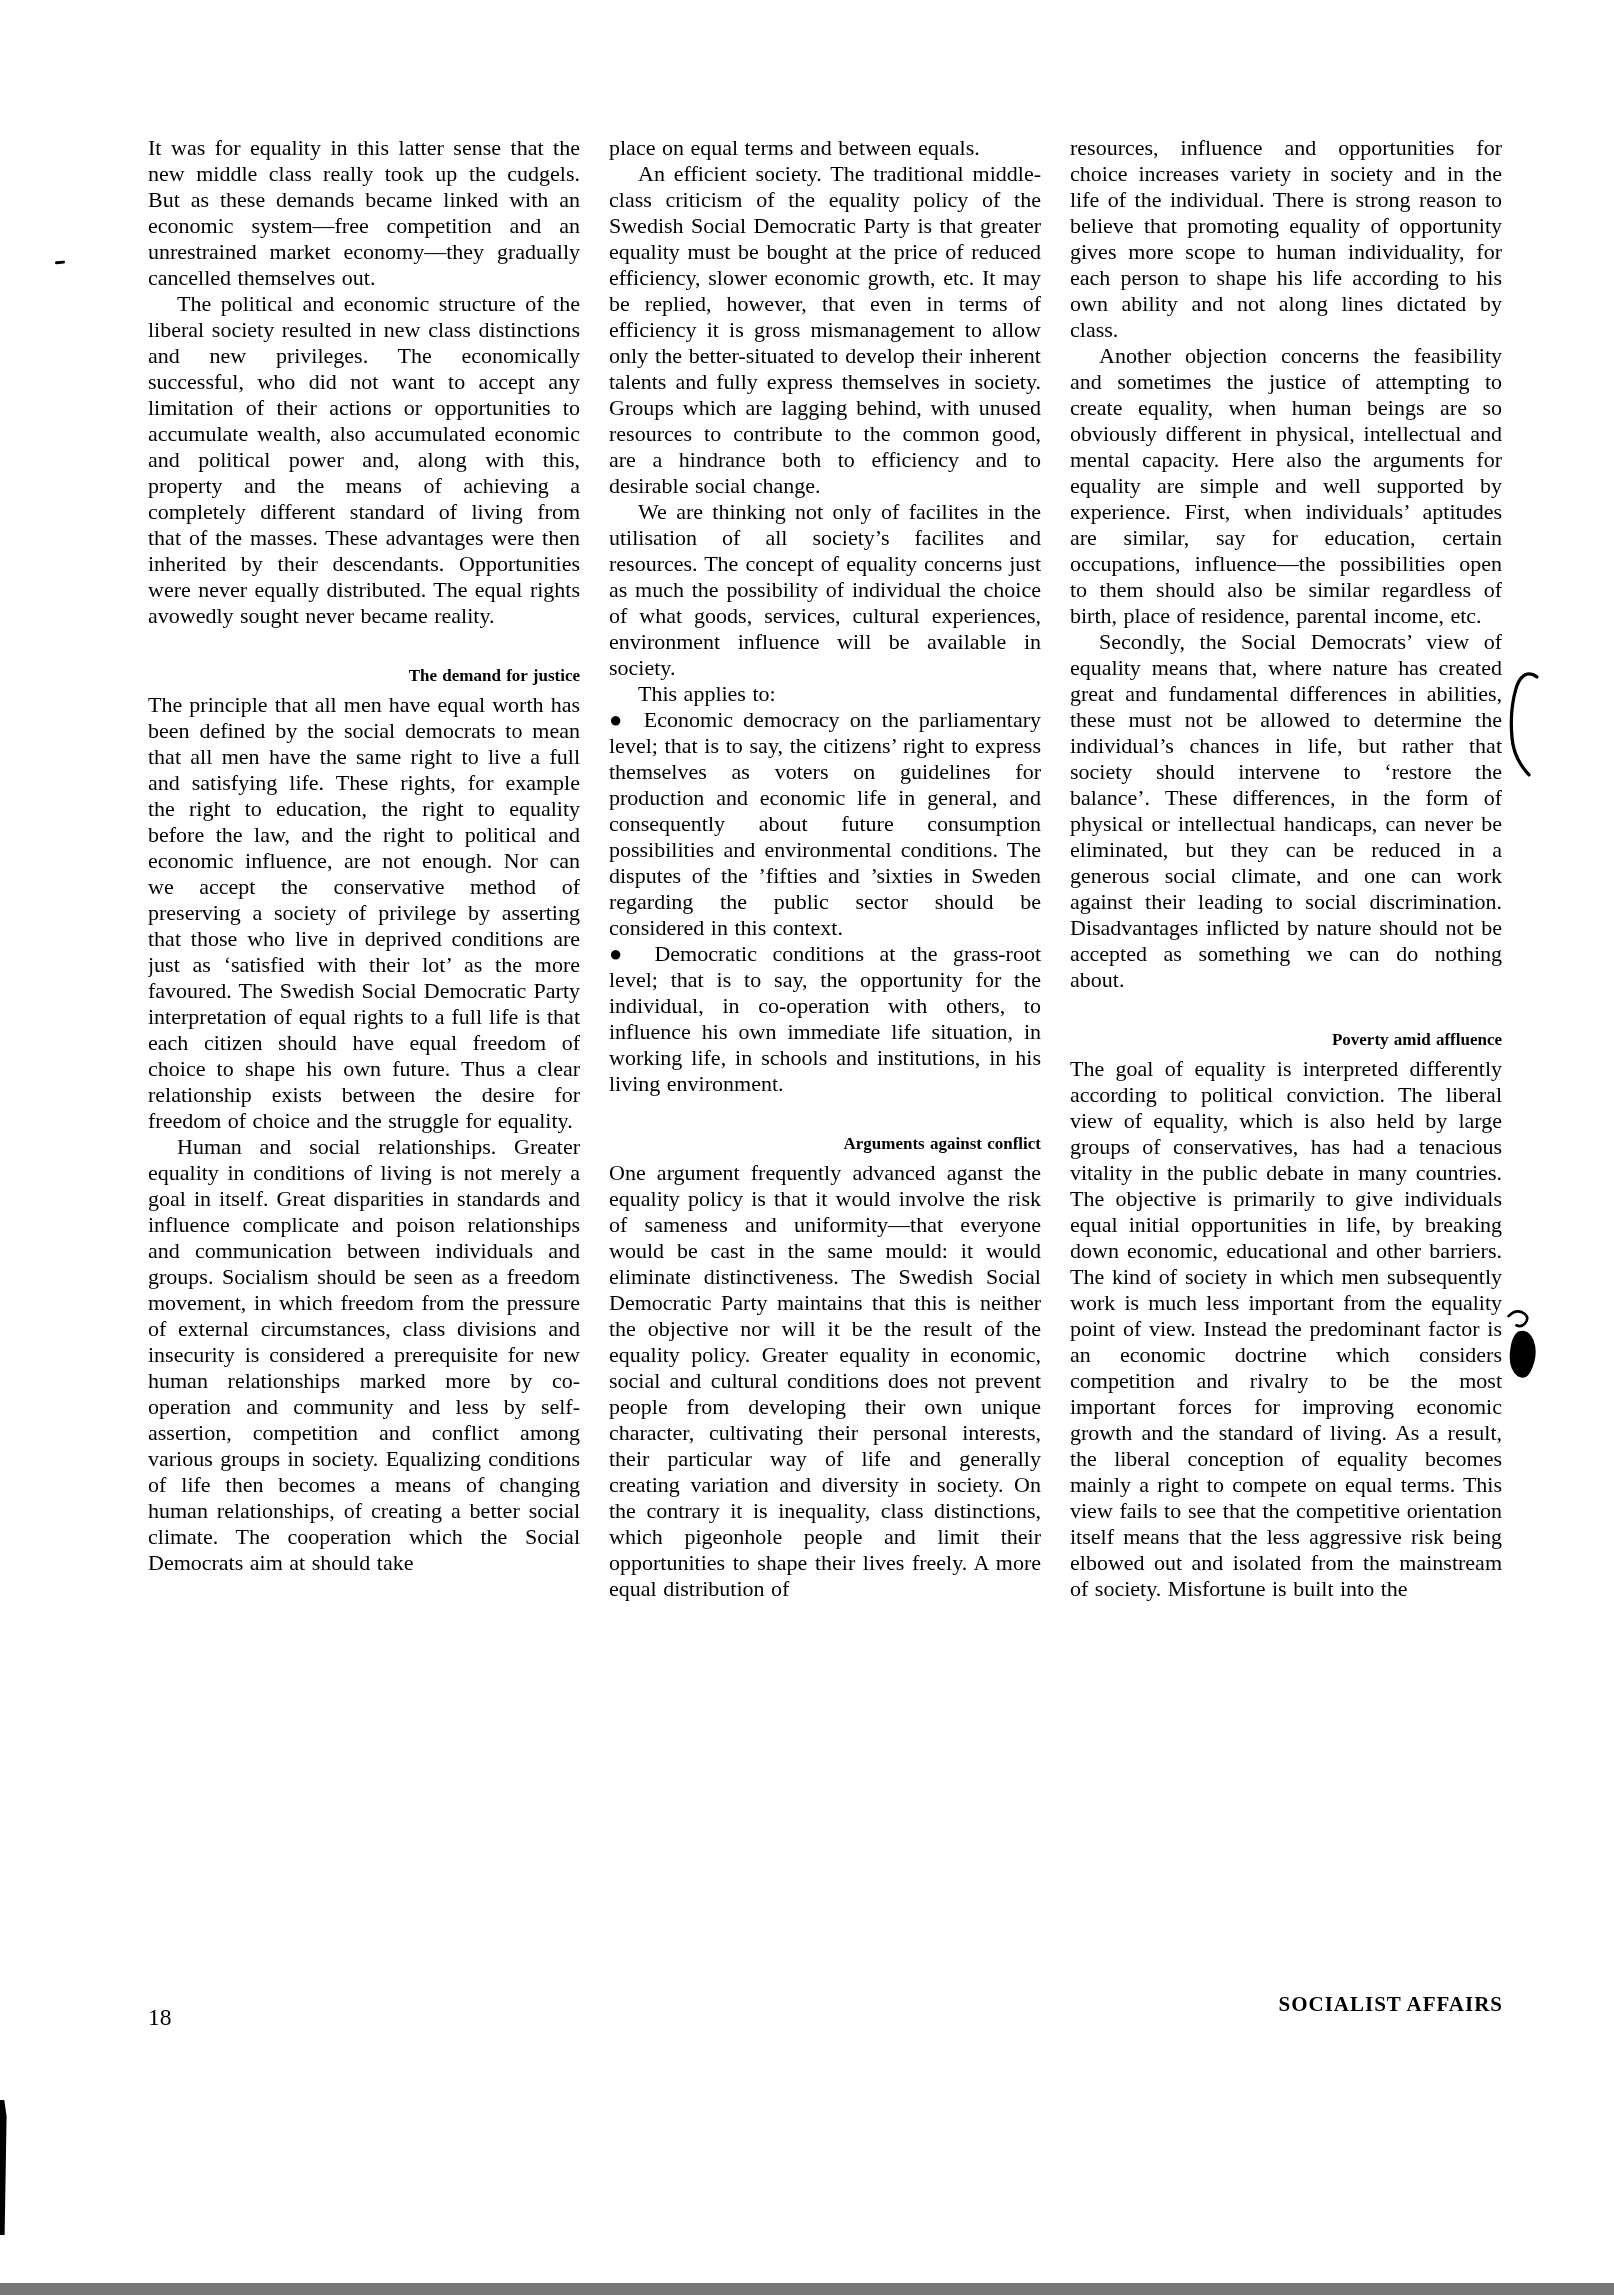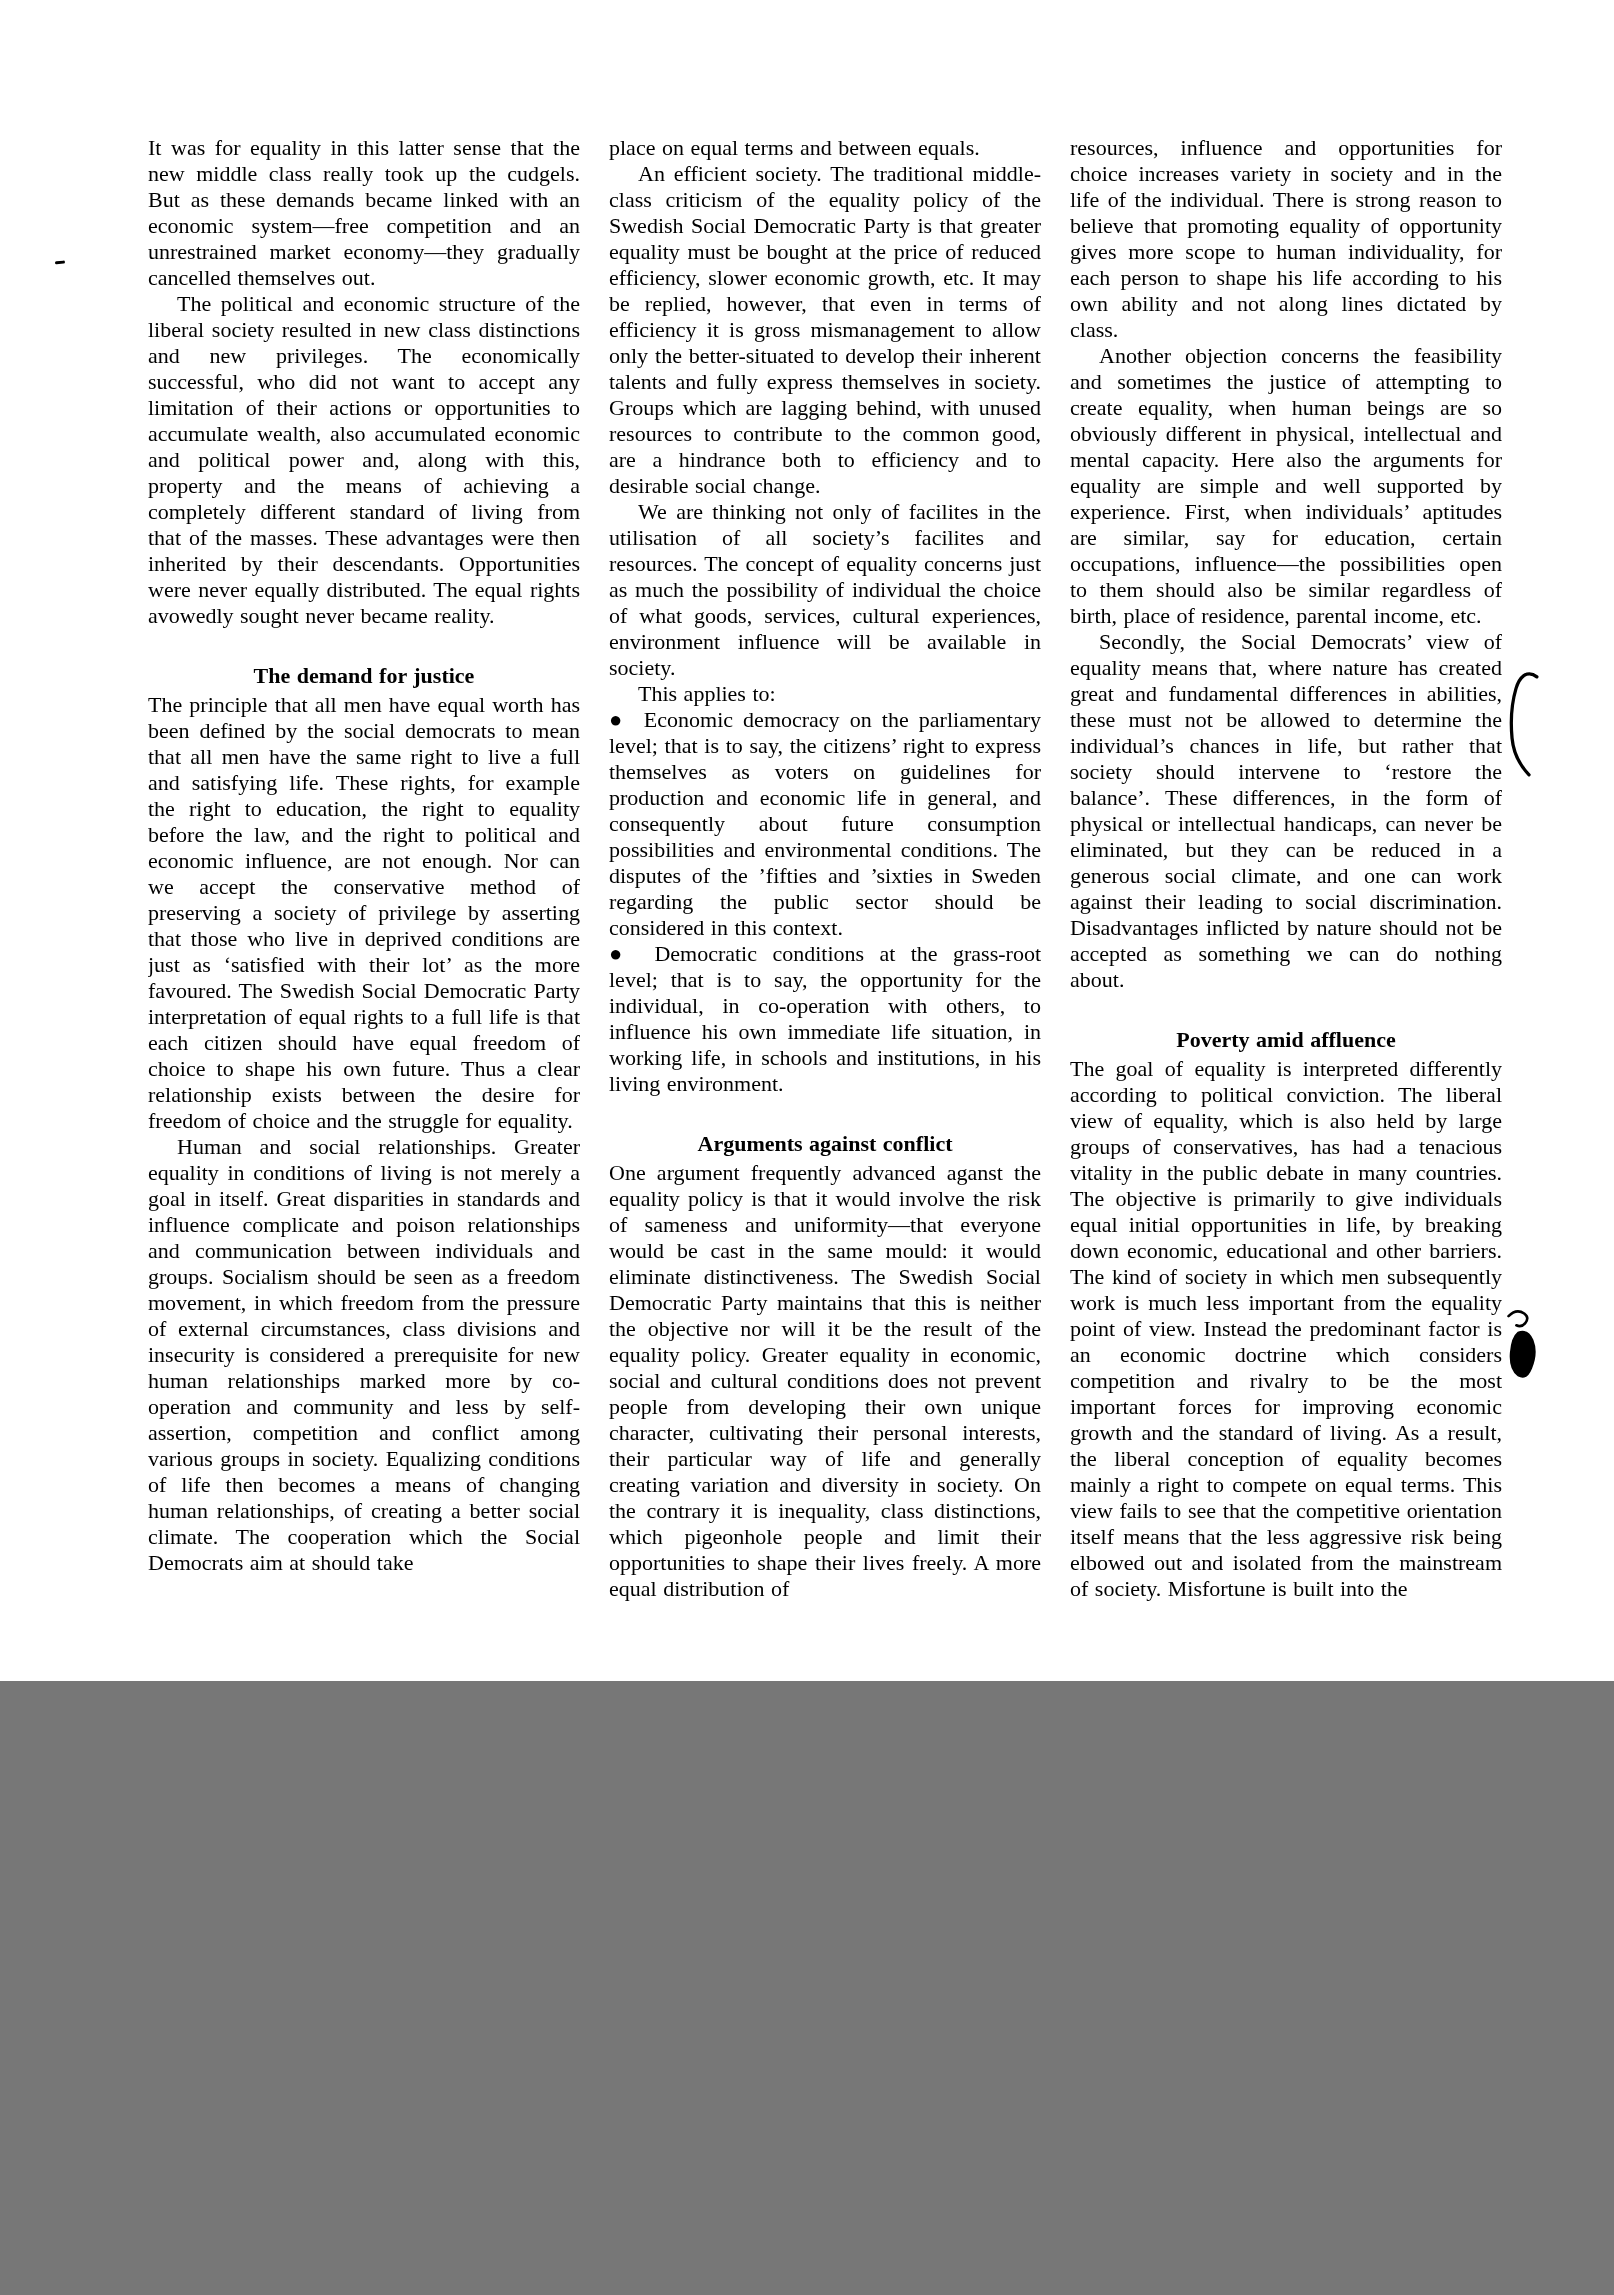--- a/index.html
+++ b/index.html
@@ -1,39 +1,39 @@
 <!DOCTYPE html>
 <html style="font-size:10.5px"><head>
 <meta charset="utf-8">
 <style>
   html,body{margin:0;padding:0;background:#777;}
   #page{
     position:relative;
-    width:1614px;height:1681px;
+    width:1614px;height:2283px;
     background:#ffffff;
     overflow:hidden;
     font-family:"Liberation Serif","DejaVu Serif",serif;
     color:#000;
   }
   .col{
     position:absolute;top:135px;width:432px;height:1834px;
     overflow:hidden;
     font-size:22px;line-height:26px;
     text-align:justify;
     word-spacing:1px;
   }
   #col1{left:148px;}
   #col2{left:609px;}
   #col3{left:1070px;}
   .col p{margin:0;}
   .col p.ind{text-indent:29px;}
   .col h3{
     margin:34px 0 2.6px 0;
-    font-size:22px;line-height:26px;
-    font-weight:bold;text-align:center;
+    font-size:17px;line-height:26px;
+    font-weight:bold;text-align:right;
   }
   .it{margin-top:8px;}
   .bullet{letter-spacing:3.9px;}
   #footer-left{
     position:absolute;left:148px;top:1988px;
     font-size:23.6px;line-height:26px;margin-top:16px;
   }
   #footer-right{
     position:absolute;right:111px;top:1993px;
     font-size:21px;line-height:23.6px;font-weight:bold;

